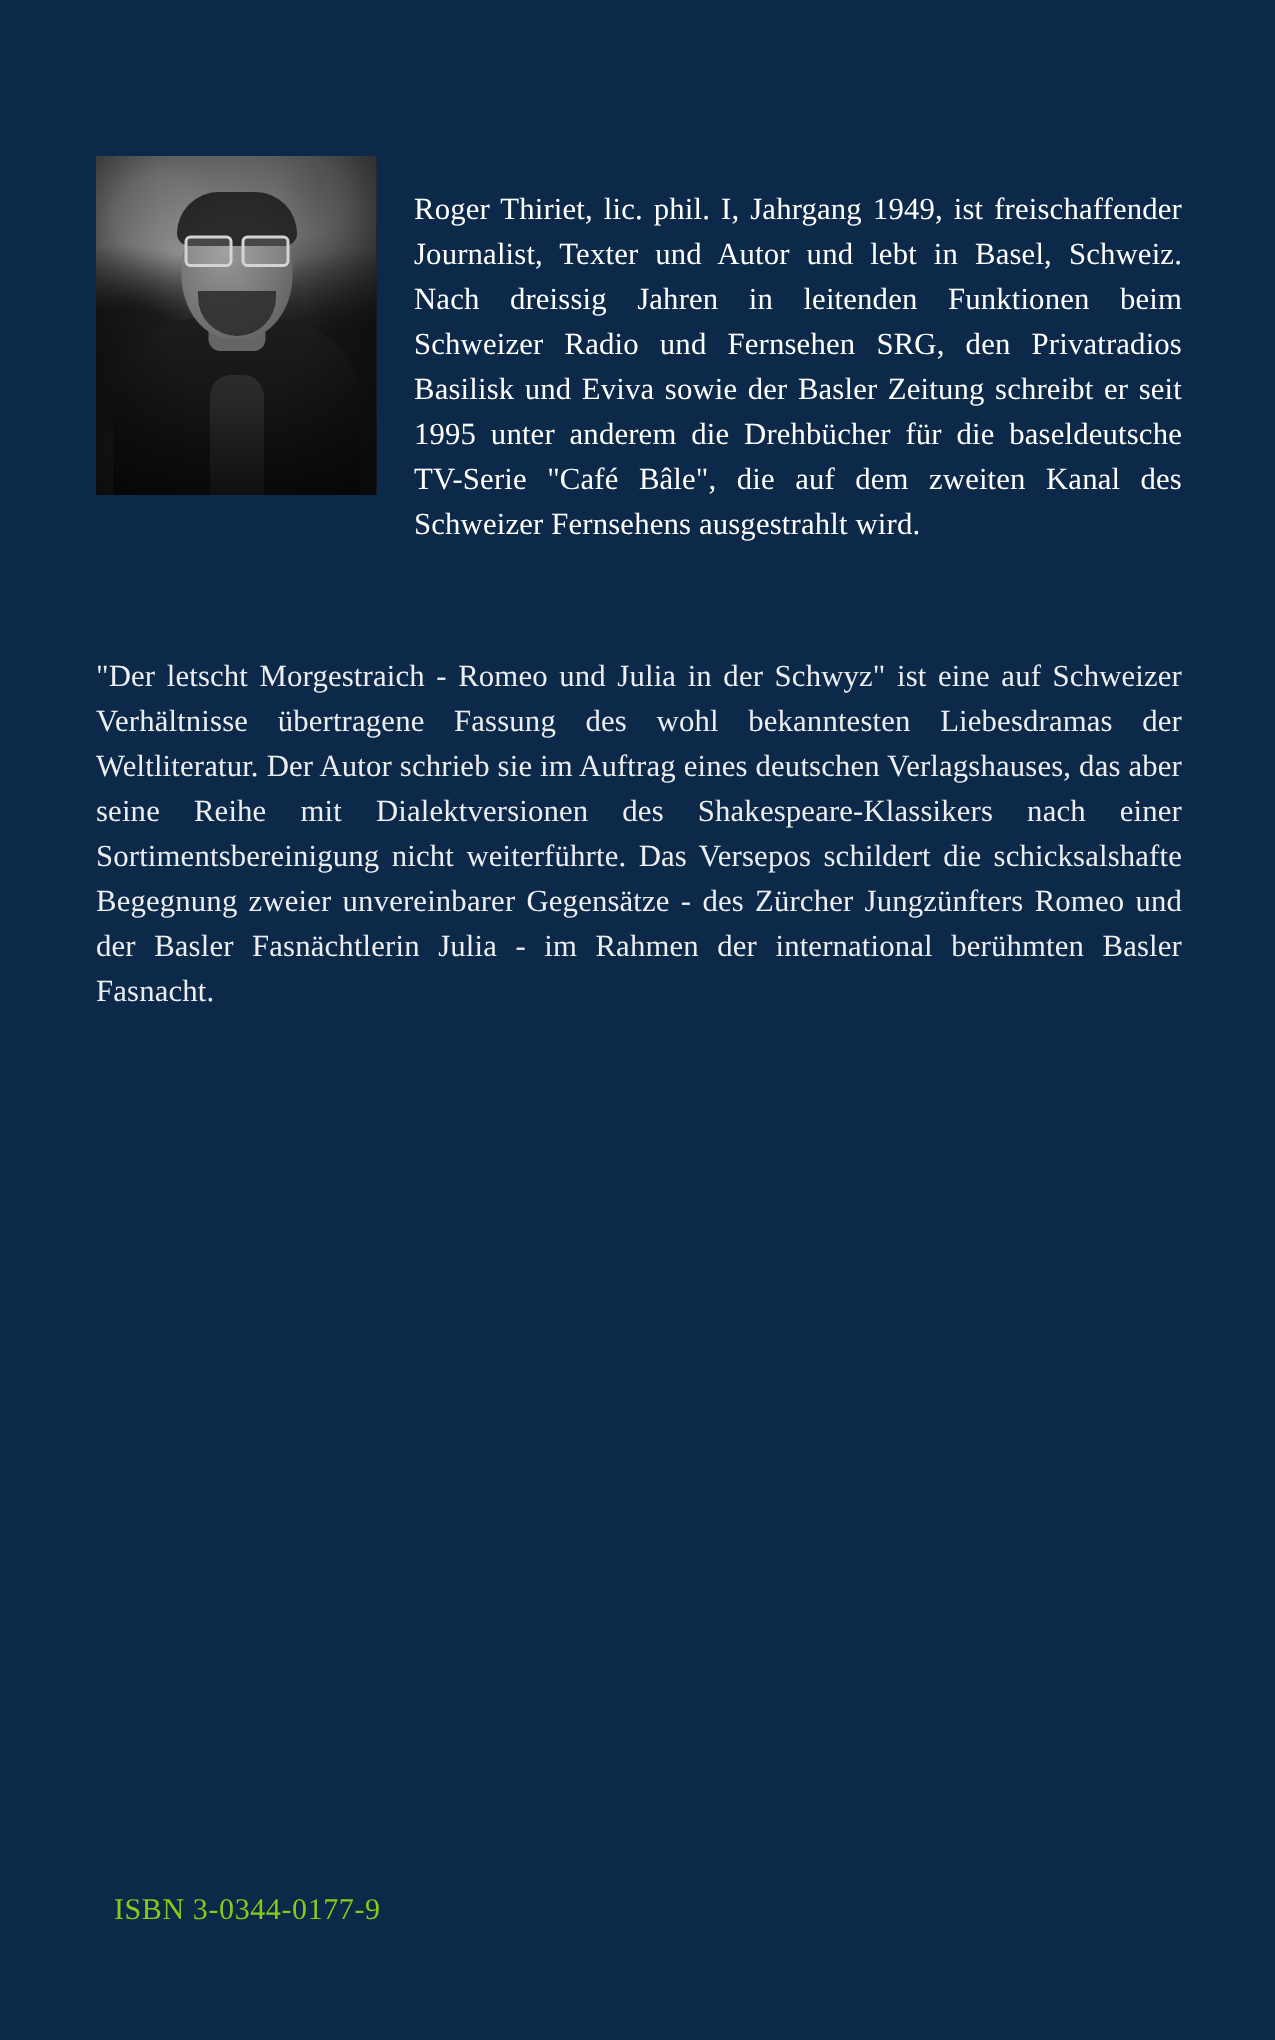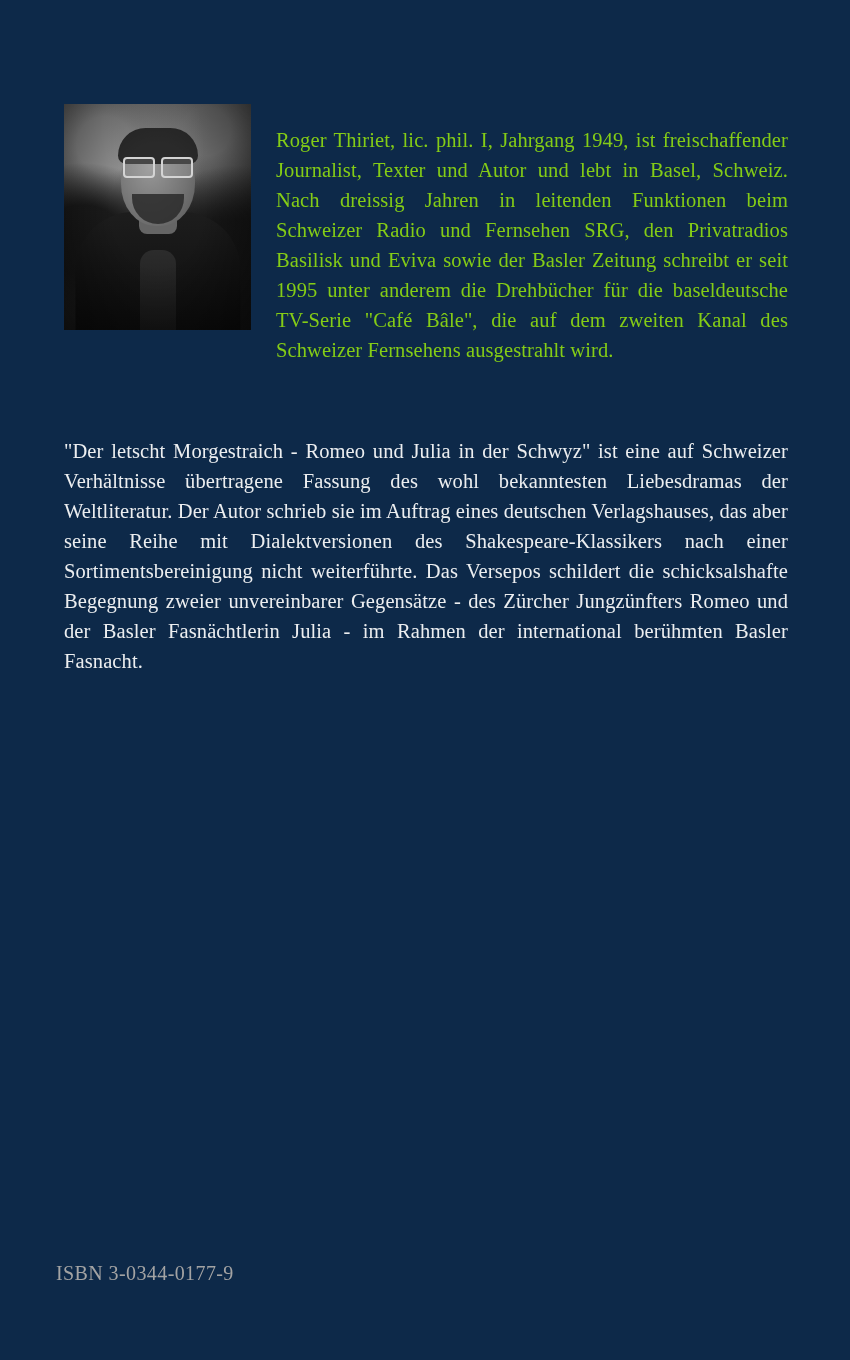--- a/index.html
+++ b/index.html
@@ -139,46 +139,46 @@
     background: radial-gradient(ellipse at 50% 45%, rgba(0,0,0,0) 35%, rgba(0,0,0,0.55) 100%);
   }
 
   .author-text {
     flex: 1;
     margin-left: 25px;
     font-size: 20.5px;
     line-height: 1.465;
     text-align: justify;
     text-justify: inter-word;
-    color: #84cc16;
+    color: #ffffff;
     letter-spacing: 0.1px;
   }
 
   
   .blurb {
     position: absolute;
     left: 64px;
     top: 415px;
     width: 724px;
     font-size: 20.5px;
     line-height: 1.465;
     text-align: justify;
     text-justify: inter-word;
     color: #eceef0;
     letter-spacing: 0.1px;
   }
 
   
   .isbn {
     position: absolute;
-    left: 56px;
+    left: 76px;
     top: 1262px;
     font-size: 20px;
     letter-spacing: 0.4px;
-    color: #a3a3a3;
+    color: #84cc16;
   }
 </style>
 </head>
 <body>
 
 <div class="page">
 
   <div class="author-block">
 
     <div class="author-photo">

